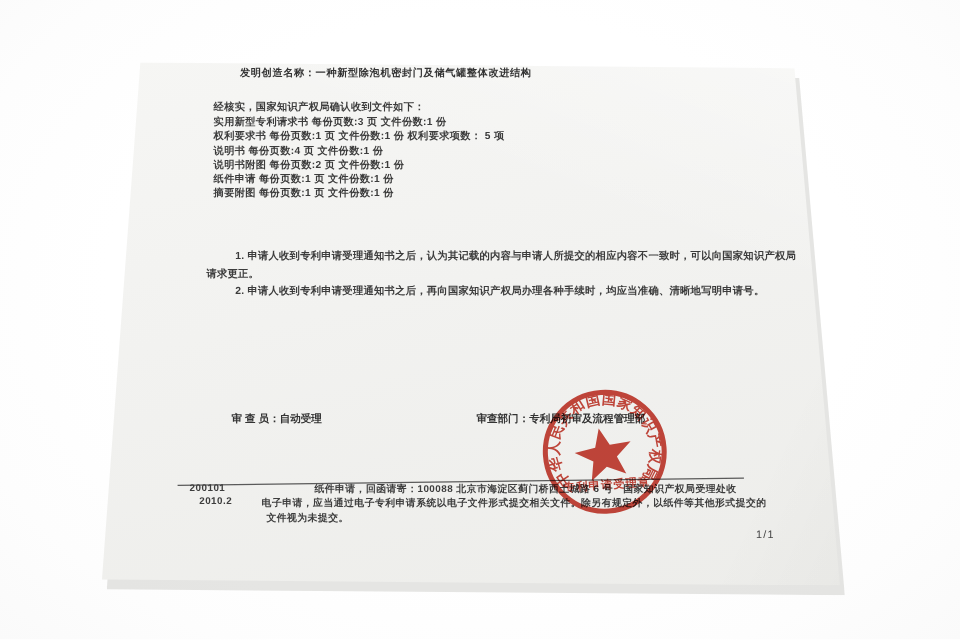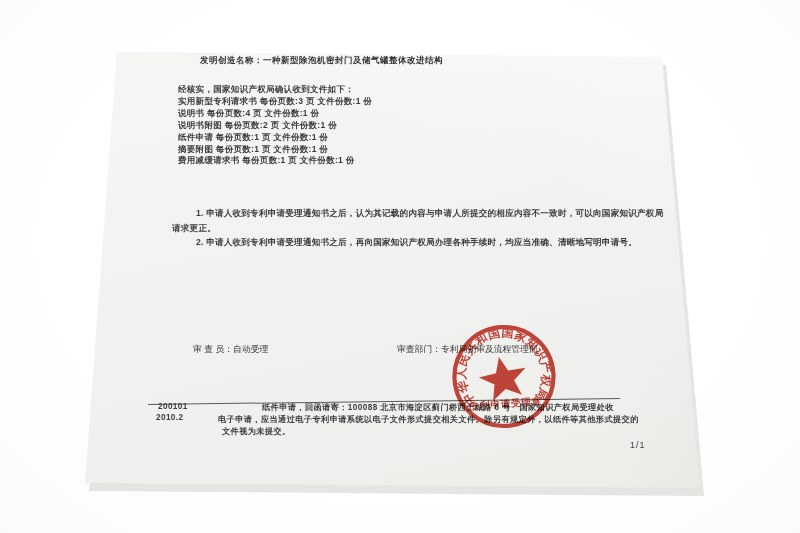--- a/index.html
+++ b/index.html
@@ -32,30 +32,30 @@
   }
   .body-list{
     left:178px;top:84px;font-size:8.5px;line-height:11.9px;letter-spacing:.3px;
     color:#3c3c3c;font-weight:600;white-space:nowrap;
   }
   .notice{
     left:172px;top:206px;width:500px;font-size:8.6px;line-height:14.5px;
     letter-spacing:.2px;color:#3c3c3c;font-weight:600;
   }
   .notice p{margin:0;text-indent:24px;}
-  .exam-row{top:344px;font-size:8.8px;font-weight:normal;color:#333;white-space:nowrap;}
+  .exam-row{top:344px;font-size:8.8px;font-weight:bold;color:#333;white-space:nowrap;}
   .exam-left{left:193px;}
   .exam-right{left:397px;}
   .footer-rule{
     left:148px;top:404px;width:472px;height:1px;background:#5a5a5a;
     transform:rotate(-0.73deg);transform-origin:left center;
   }
   .footer-text{font-size:8.2px;letter-spacing:.4px;color:#3d3d3d;font-weight:600;white-space:nowrap;}
   .form-code{left:158px;top:402px;}
-  .form-date{left:156px;top:413px;}
+  .form-date{left:166px;top:413px;}
   .f-line1{left:218px;top:402px;margin-left:44px;}
   .f-line2{left:218px;top:414px;}
   .f-line3{left:222px;top:426px;}
   .page-num{left:630px;top:440px;font-size:9px;color:#444;letter-spacing:1px;}
   .stamp{
     position:absolute;left:0;top:0;
     mix-blend-mode:multiply;
     opacity:.9;
   }
 </style>
@@ -66,25 +66,25 @@
 
   <div class="paper-shadow"></div>
 
   <div class="paper">
 
     <div class="abs doc-title">发明创造名称：一种新型除泡机密封门及储气罐整体改进结构</div>
 
     <div class="abs body-list">
       <div>经核实，国家知识产权局确认收到文件如下：</div>
       <div>实用新型专利请求书 每份页数:3 页 文件份数:1 份</div>
+      <div>权利要求书 每份页数:1 页 文件份数:1 份 权利要求项数：  5 项</div>
       <div>说明书 每份页数:4 页 文件份数:1 份</div>
       <div>说明书附图 每份页数:2 页 文件份数:1 份</div>
       <div>纸件申请 每份页数:1 页 文件份数:1 份</div>
       <div>摘要附图 每份页数:1 页 文件份数:1 份</div>
-      <div>费用减缓请求书 每份页数:1 页 文件份数:1 份</div>
     </div>
 
     <div class="abs notice">
       <p>1. 申请人收到专利申请受理通知书之后，认为其记载的内容与申请人所提交的相应内容不一致时，可以向国家知识产权局请求更正。</p>
       <p>2. 申请人收到专利申请受理通知书之后，再向国家知识产权局办理各种手续时，均应当准确、清晰地写明申请号。</p>
     </div>
 
     <div class="abs exam-row exam-left">
       <span>审 查 员：</span><span>自动受理</span>
     </div>

